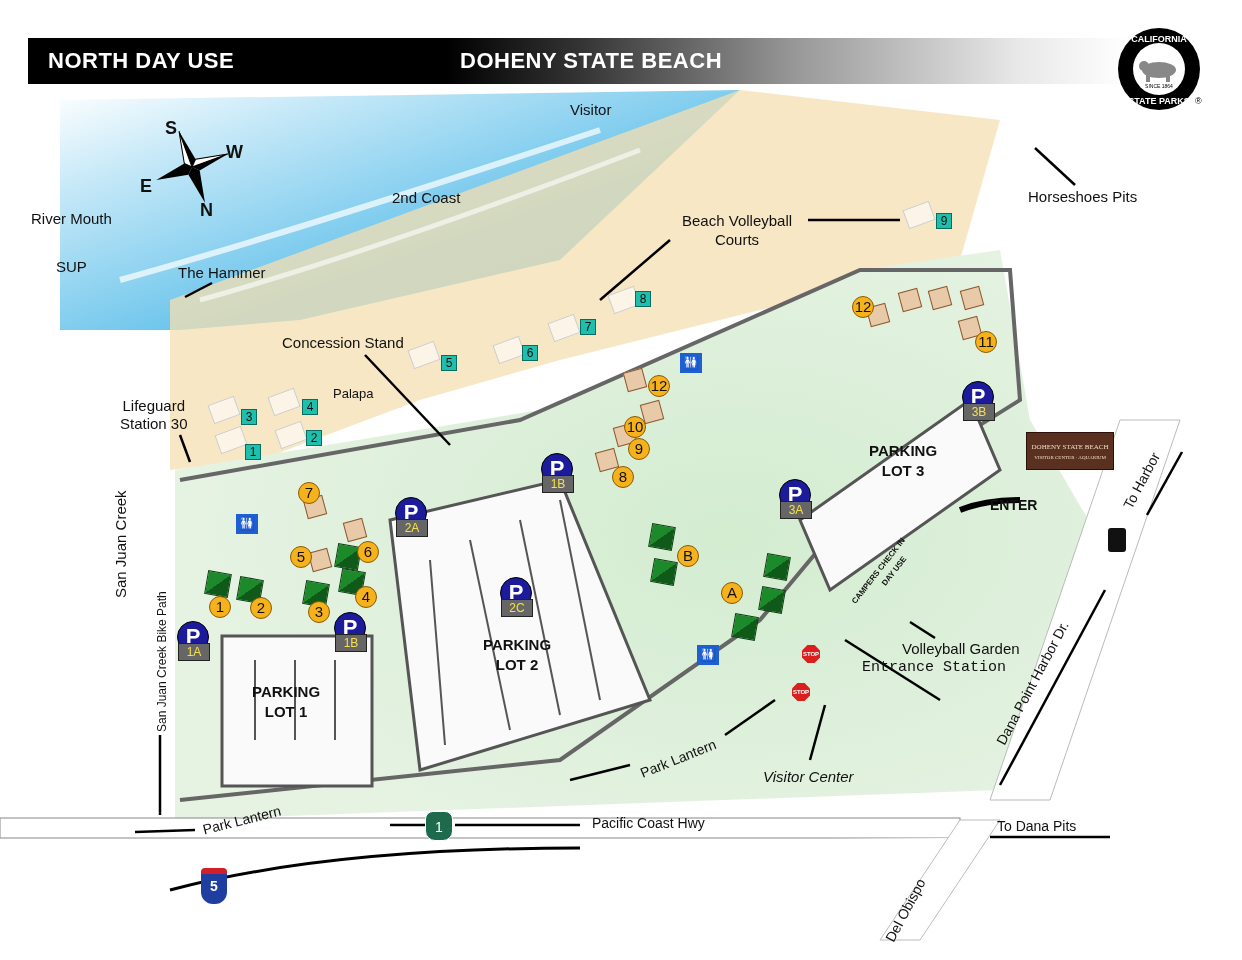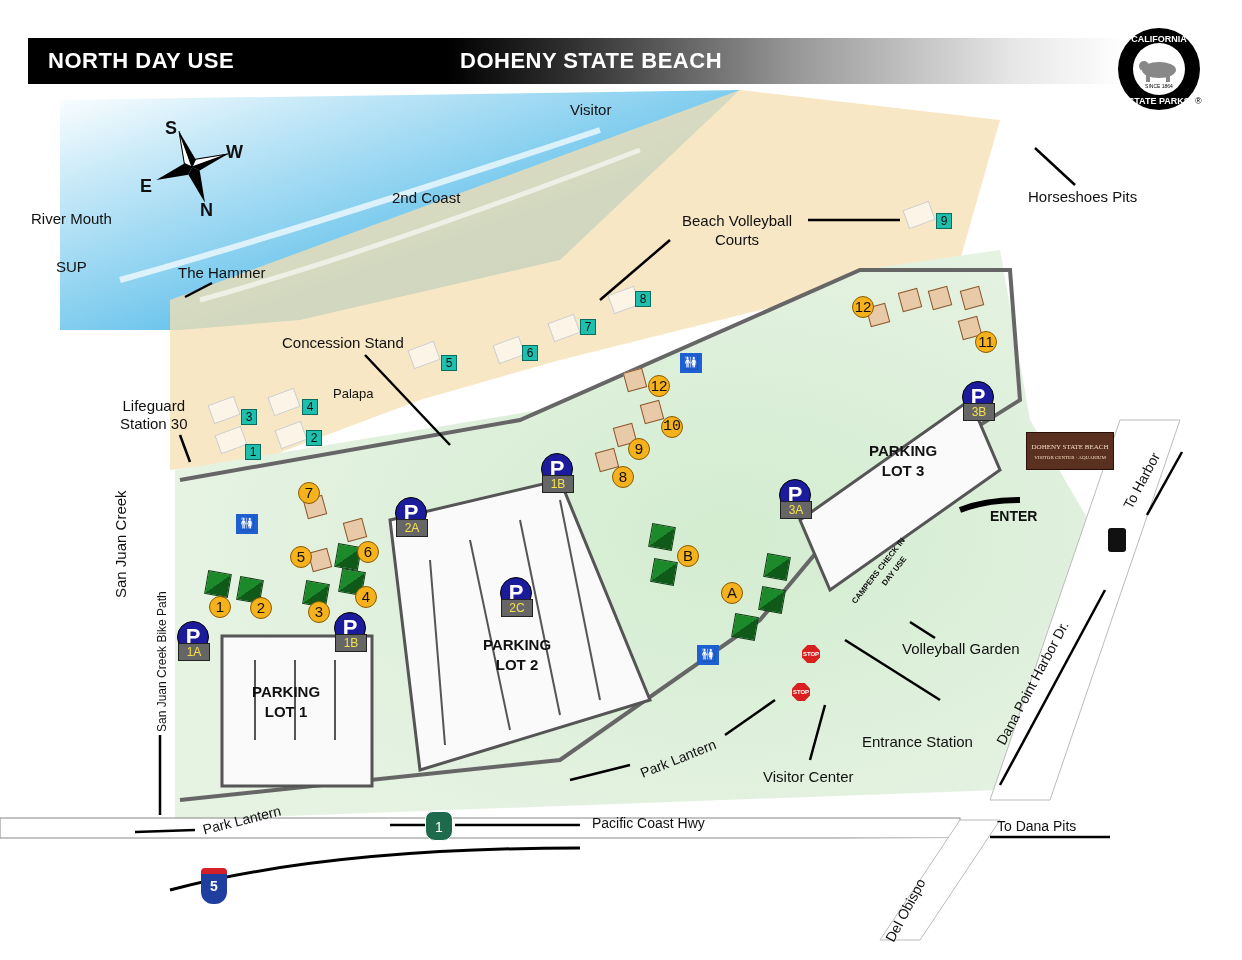--- a/index.html
+++ b/index.html
@@ -141,23 +141,23 @@
 <div class="lbl" style="left:120px;top:397px;text-align:center;line-height:18px;">
   <div>Lifeguard</div>
   <div>Station 30</div>
 </div>
 <div class="lbl" style="left:682px;top:211px;text-align:center;line-height:19px;">
   <div>Beach Volleyball</div>
   <div>Courts</div>
 </div>
 <div class="lbl" style="left:1028px;top:188px;">Horseshoes Pits</div>
 <div class="lbl" style="left:902px;top:640px;">Volleyball Garden</div>
-<div class="lbl" style="left:862px;top:733px;">Entrance Station</div>
-<div class="lbl" style="left:763px;top:768px;">Visitor Center</div>
-<div class="lbl" style="left:990px;top:508px;font-weight:bold;font-size:14px;">ENTER</div>
+<div class="lbl" style="left:862px;top:659px;font-family:Liberation Mono, monospace;">Entrance Station</div>
+<div class="lbl" style="left:763px;top:768px;font-style:italic;">Visitor Center</div>
+<div class="lbl" style="left:990px;top:497px;font-weight:bold;font-size:14px;">ENTER</div>
 <div class="lbl" style="left:850px;top:600px;font-size:8px;font-weight:bold;transform:rotate(-52deg);transform-origin:left top;">CAMPERS CHECK IN</div>
 <div class="lbl" style="left:880px;top:582px;font-size:8px;font-weight:bold;transform:rotate(-52deg);transform-origin:left top;">DAY USE</div>
 
 <div class="abs" style="left:1026px;top:432px;width:86px;height:36px;background:#5a3020;border:1px solid #2a1008;color:#f1dcc0;font-family:'Liberation Serif',serif;text-align:center;">
   <div style="font-size:7px;margin-top:10px;">DOHENY STATE BEACH</div>
   <div style="font-size:5px;margin-top:4px;">VISITOR CENTER · AQUARIUM</div>
 </div>
 
 <div class="stop" style="left:802px;top:645px;">STOP</div>
 <div class="stop" style="left:792px;top:683px;">STOP</div>
@@ -214,21 +214,21 @@
 
 <div class="site-badge" style="left:209px;top:596px;">1</div>
 <div class="site-badge" style="left:250px;top:597px;">2</div>
 <div class="site-badge" style="left:308px;top:601px;">3</div>
 <div class="site-badge" style="left:355px;top:586px;">4</div>
 <div class="site-badge" style="left:290px;top:546px;">5</div>
 <div class="site-badge" style="left:357px;top:541px;">6</div>
 <div class="site-badge" style="left:298px;top:482px;">7</div>
 <div class="site-badge" style="left:612px;top:466px;">8</div>
 <div class="site-badge" style="left:628px;top:438px;">9</div>
-<div class="site-badge" style="left:661px;top:416px;font-family:Liberation Mono, monospace;">10</div>
+<div class="site-badge" style="left:624px;top:416px;">10</div>
 <div class="site-badge" style="left:648px;top:375px;">12</div>
 <div class="site-badge" style="left:852px;top:296px;">12</div>
 <div class="site-badge" style="left:975px;top:331px;">11</div>
 <div class="site-badge" style="left:721px;top:582px;">A</div>
 <div class="site-badge" style="left:677px;top:545px;">B</div>
 
 <div class="parking" style="left:177px;top:621px;">
   <div class="circle">P</div>
   <div class="tag">1A</div>
 </div>

